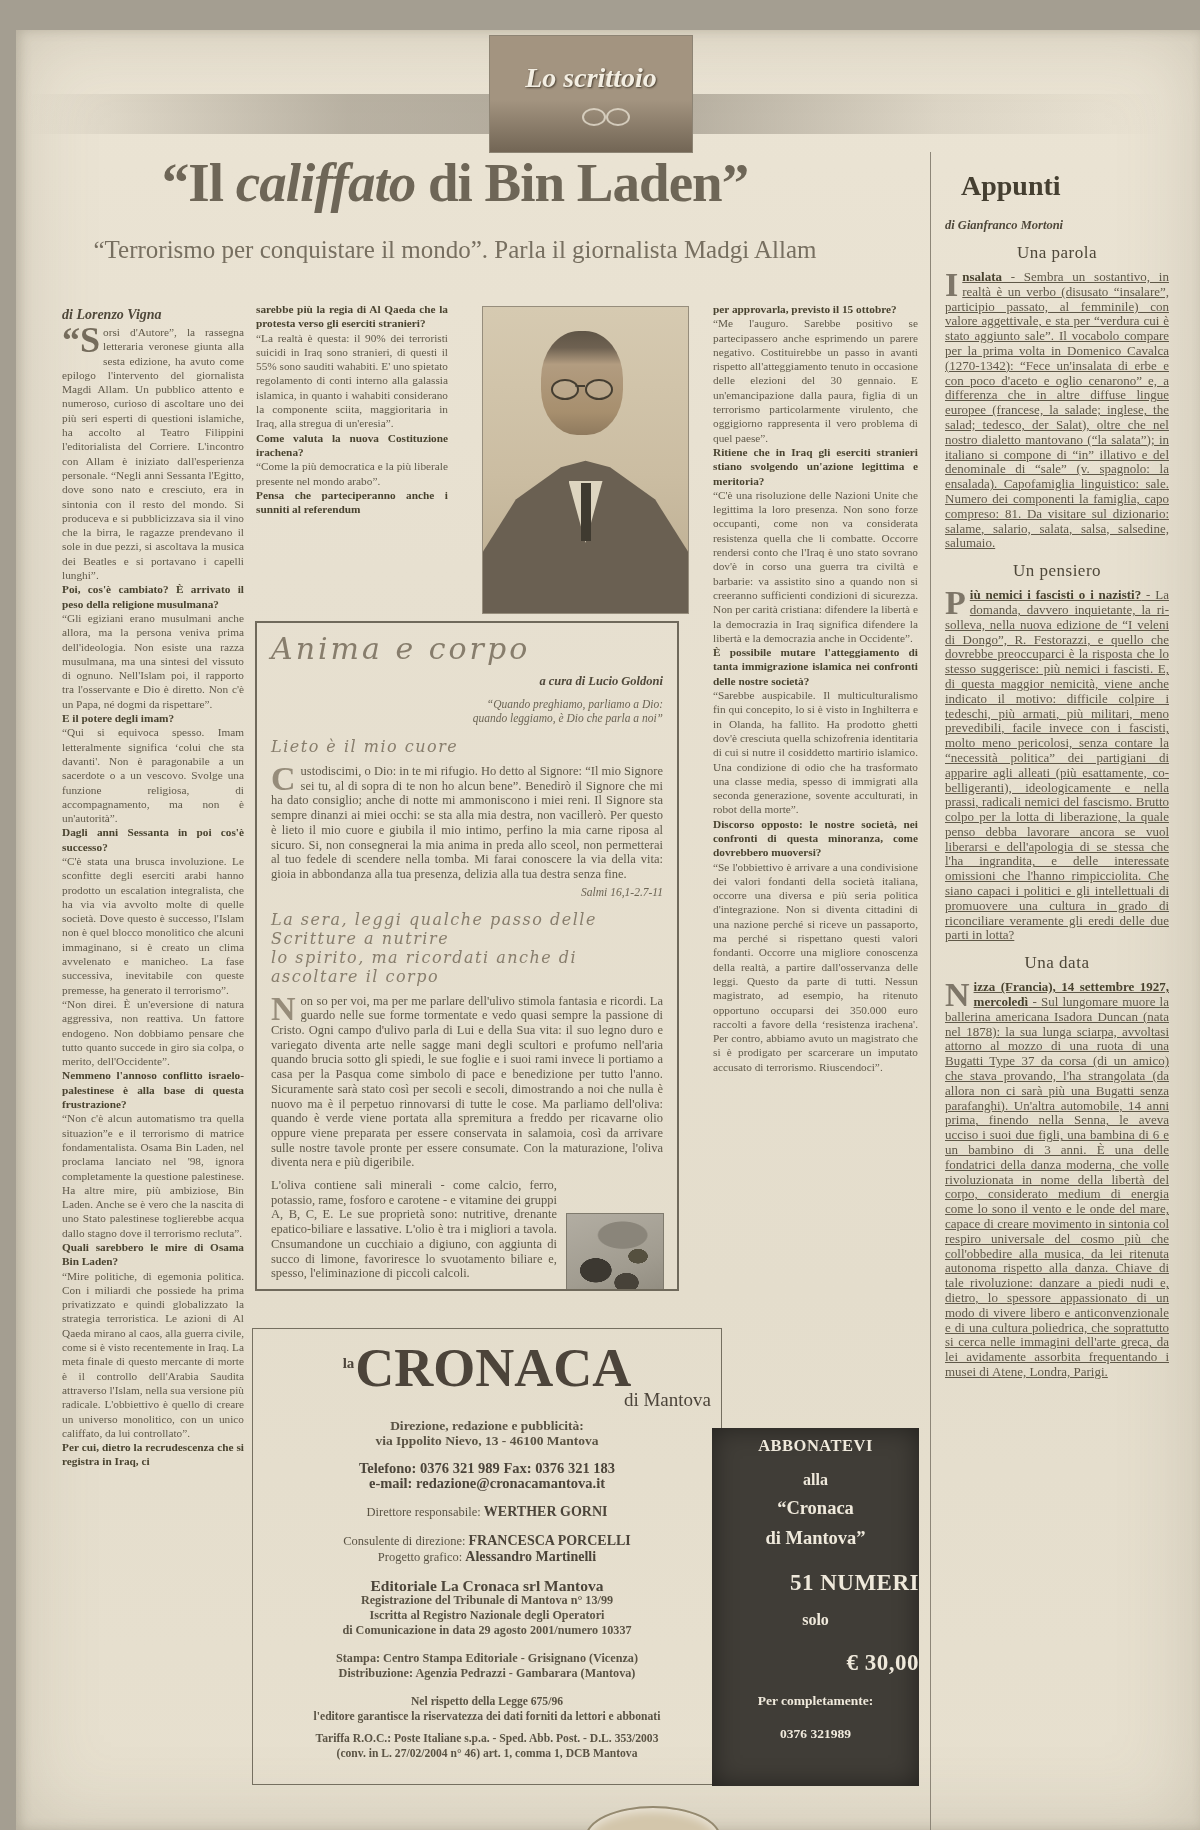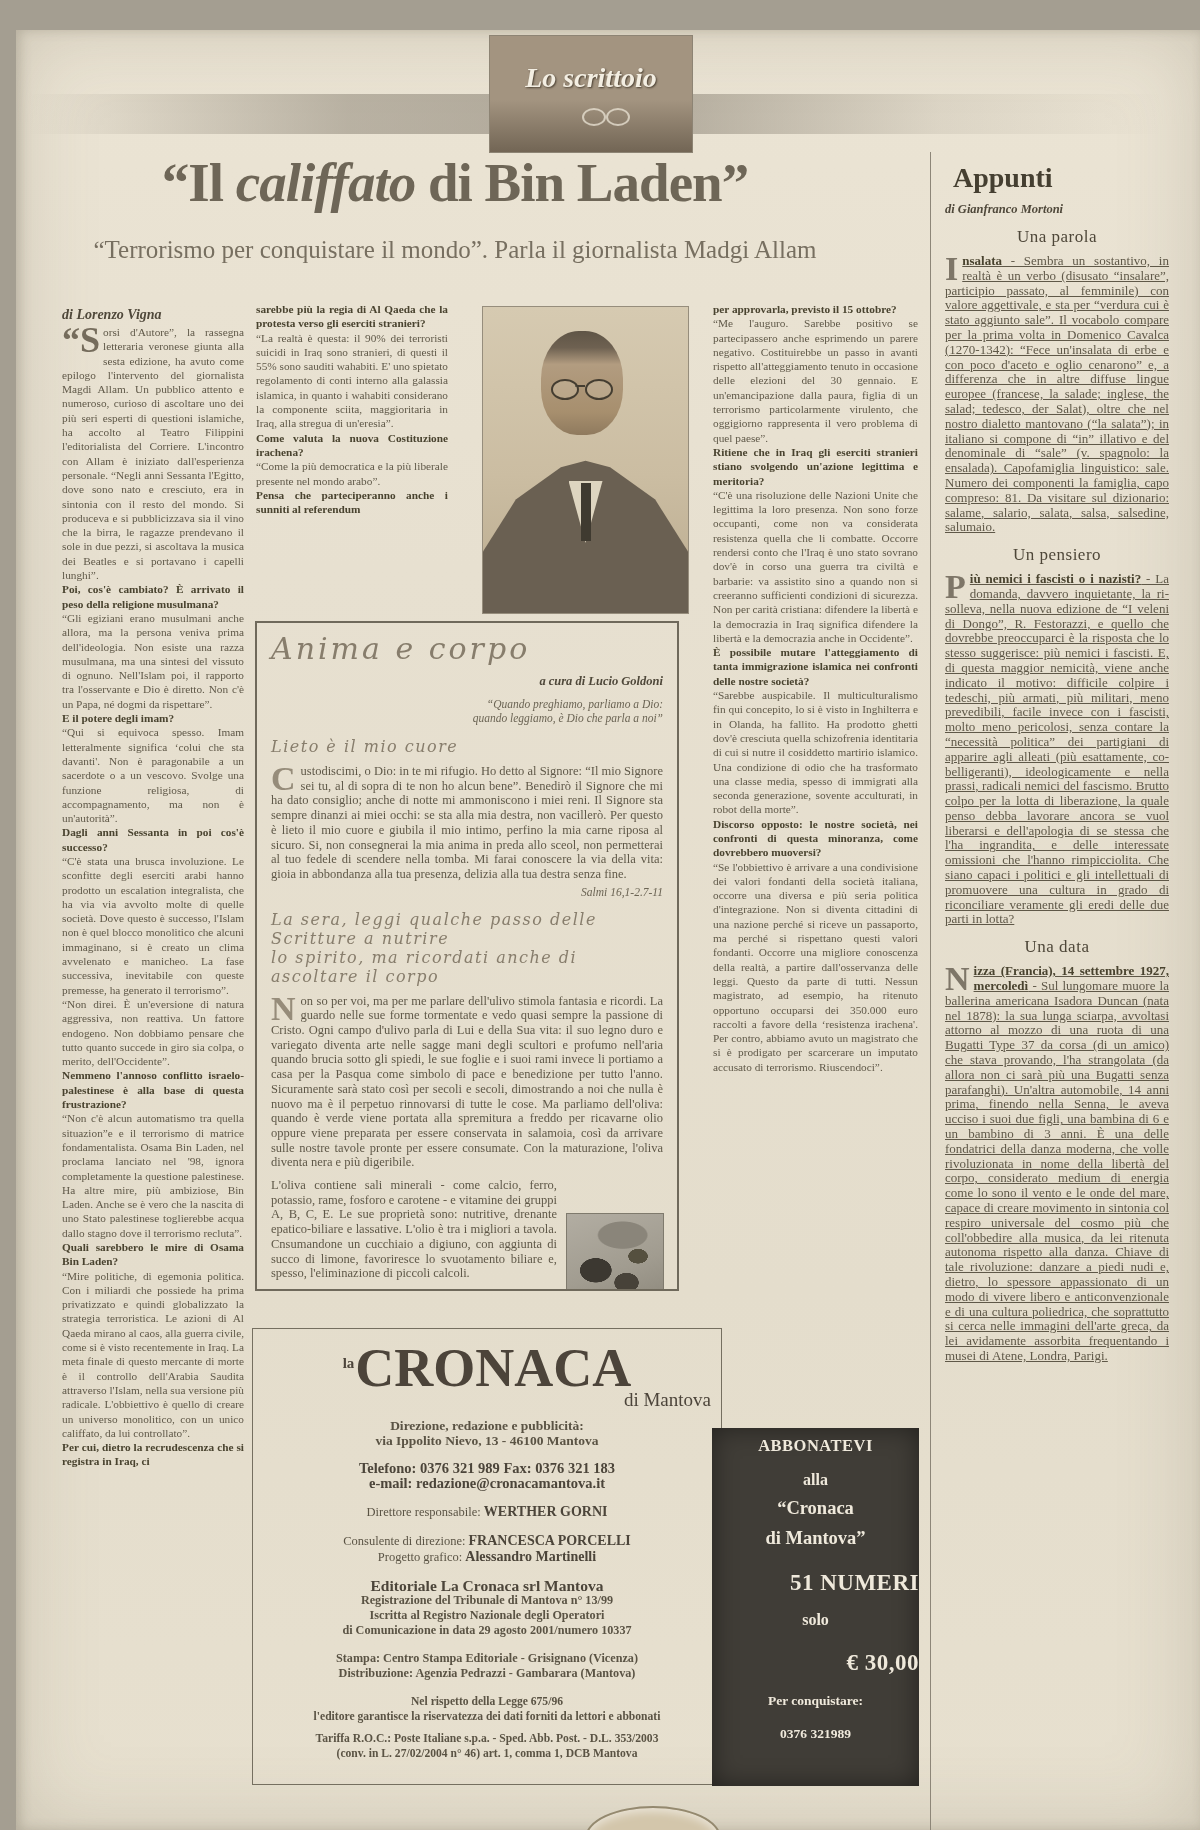--- a/index.html
+++ b/index.html
@@ -101,21 +101,21 @@
     box-shadow:inset 0 0 26px rgba(0,0,0,.45);color:#efe9db;text-align:center;overflow:hidden;}
   .ad div{font-weight:bold;}
   .ad-h{font-size:16.5px;margin-top:8px;letter-spacing:.5px;}
   .ad-m{font-size:16px;margin-top:15px;}
   .ad-m2{font-size:18.5px;margin-top:9px;}
   .ad-big{font-size:23px;margin-top:21px;letter-spacing:.5px;text-align:right;}
   .ad-s{font-size:13.5px;margin-top:17px;}
   
   .vrule{position:absolute;left:914px;top:122px;width:1px;height:1680px;background:#8d8678;}
   .sidebar{position:absolute;left:929px;top:124px;width:224px;height:1678px;overflow:hidden;}
-  .sb-title{font-size:28px;font-weight:bold;color:#453f31;margin:8px;}
+  .sb-title{font-size:28px;font-weight:bold;color:#453f31;margin:16px;}
   .sb-byline{text-align:left;font-weight:bold;font-style:italic;font-size:12.5px;color:#4f483a;margin-top:0px;}
   .sb-h{text-align:center;font-size:17px;letter-spacing:.5px;color:#4e4739;margin:10px 0 7px;}
   .sb-p{text-align:justify;font-size:13px;line-height:14.8px;color:#5f5848;text-decoration:underline;}
   .sb-p .bb{font-weight:bold;color:#49432f;}
   .sb-p.dc::first-letter{font-size:34px;line-height:26px;float:left;padding:2px 4px 0 0;font-weight:bold;color:#7e7668;}
   
   .ornament{position:absolute;left:569px;top:1776px;width:132px;height:60px;border-radius:50%;
     background:#d3c6ab;border:2px solid #94896f;box-shadow:inset 0 4px 8px rgba(255,255,255,.5);}
 </style>
 </head>
@@ -232,21 +232,21 @@
 
   <div class="ad">
 
   <div class=" ad-h"><span>ABBONATEVI</span></div>
       <div class=" ad-m"><span>alla</span></div>
       <div class=" ad-m2"><span>“Cronaca</span></div>
       <div class=" ad-m2"><span>di Mantova”</span></div>
       <div class=" ad-big"><span>51 NUMERI</span></div>
       <div class=" ad-m"><span>solo</span></div>
       <div class=" ad-big"><span>€ 30,00</span></div>
-      <div class=" ad-s"><span>Per conquistare:</span></div>
+      <div class=" ad-s"><span>Per completamente:</span></div>
       <div class=" ad-s"><span>0376 321989</span></div>
     </div>
 
   <div class="vrule"></div>
 
   <div class="sidebar">
     <h2 class="sb-title">Appunti</h2>
     <div class="sb-byline">di Gianfranco Mortoni</div>
     <div>
 

